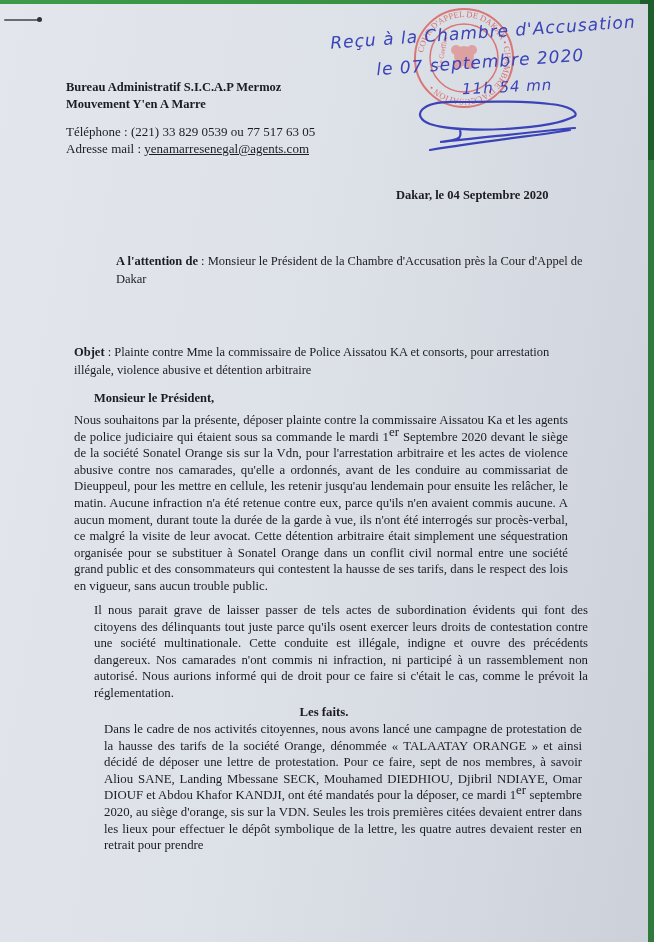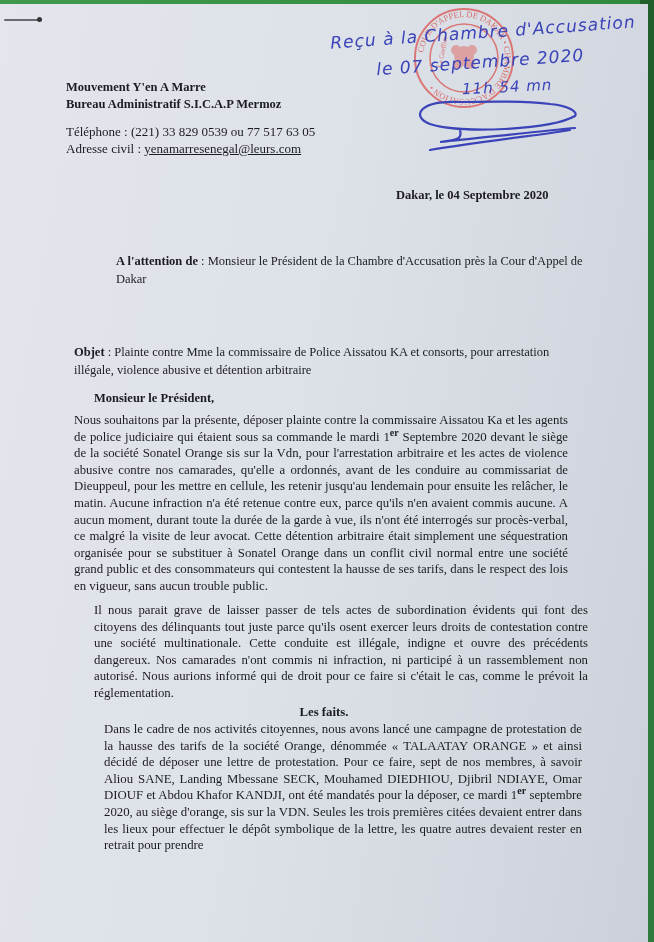--- a/index.html
+++ b/index.html
@@ -41,21 +41,21 @@
     .salutation { position: absolute; left: 74px; top: 387px; font-size: 12.5px; font-weight: bold; margin-left: 20px; }
     .para {
       position: absolute; left: 74px; width: 494px;
       font-size: 12.8px; line-height: 16.6px; text-align: justify;
     }
     .p1 { top: 408px; }
     .p2 { top: 598px; margin-left: 20px; }
     .section-title { position: absolute; left: 0; width: 648px; top: 701px; text-align: center; font-size: 12.8px; font-weight: bold; }
     .p3 { left: 104px; width: 478px; top: 717px; }
     b { font-weight: bold; margin-top: 26px; }
-    sup { font-size: 10px; vertical-align: super; line-height: 0; font-weight: bold; }
+    sup { font-size: 13px; vertical-align: super; line-height: 0; }
 
     .stamp {
       position: absolute; left: 412px; top: 2px; width: 104px; height: 104px;
     }
     .handwriting {
       position: absolute; font-family: "DejaVu Sans", sans-serif; color: #3a43b8;
       font-style: italic; font-size: 17px; letter-spacing: 1px; white-space: nowrap;
     }
     .hw1 { left: 330px; top: 18px; transform: rotate(-4deg); }
     .hw2 { left: 376px; top: 48px; transform: rotate(-4deg); }
@@ -65,30 +65,30 @@
 </head>
 <body>
 
 <div class="green-top"></div>
 <div class="green-right"></div>
 
 <div class="paper">
   <div class="dash-mark"></div>
 
   <div class="header-org">
+    <div>Bureau Administratif S.I.C.A.P Mermoz</div>
     <div>Mouvement Y'en A Marre</div>
-    <div>Bureau Administratif S.I.C.A.P Mermoz</div>
   </div>
 
   <div class="header-contact">
     <div>
       <span>Téléphone : </span><span>(221) 33 829 0539 ou 77 517 63 05</span>
     </div>
     <div>
-      <span>Adresse civil : </span><span class="email-link">yenamarresenegal@leurs.com</span>
+      <span>Adresse mail : </span><span class="email-link">yenamarresenegal@agents.com</span>
     </div>
   </div>
 
   <svg class="stamp" viewBox="0 0 104 104">
     <circle cx="52" cy="52" r="49" fill="none" stroke="#d9534f" stroke-width="2" opacity="0.75"></circle>
     <circle cx="52" cy="52" r="34" fill="none" stroke="#d9534f" stroke-width="1.5" opacity="0.75"></circle>
     <path id="stampArc" d="M 52 52 m -41 0 a 41 41 0 1 1 82 0 a 41 41 0 1 1 -82 0" fill="none"></path>
     <text font-size="8.5" fill="#d9534f" opacity="0.8" font-family="Liberation Serif, serif">
       <textPath href="#stampArc" startOffset="2%">COUR D'APPEL DE DAKAR • CHAMBRE D'ACCUSATION •</textPath>
     </text>

